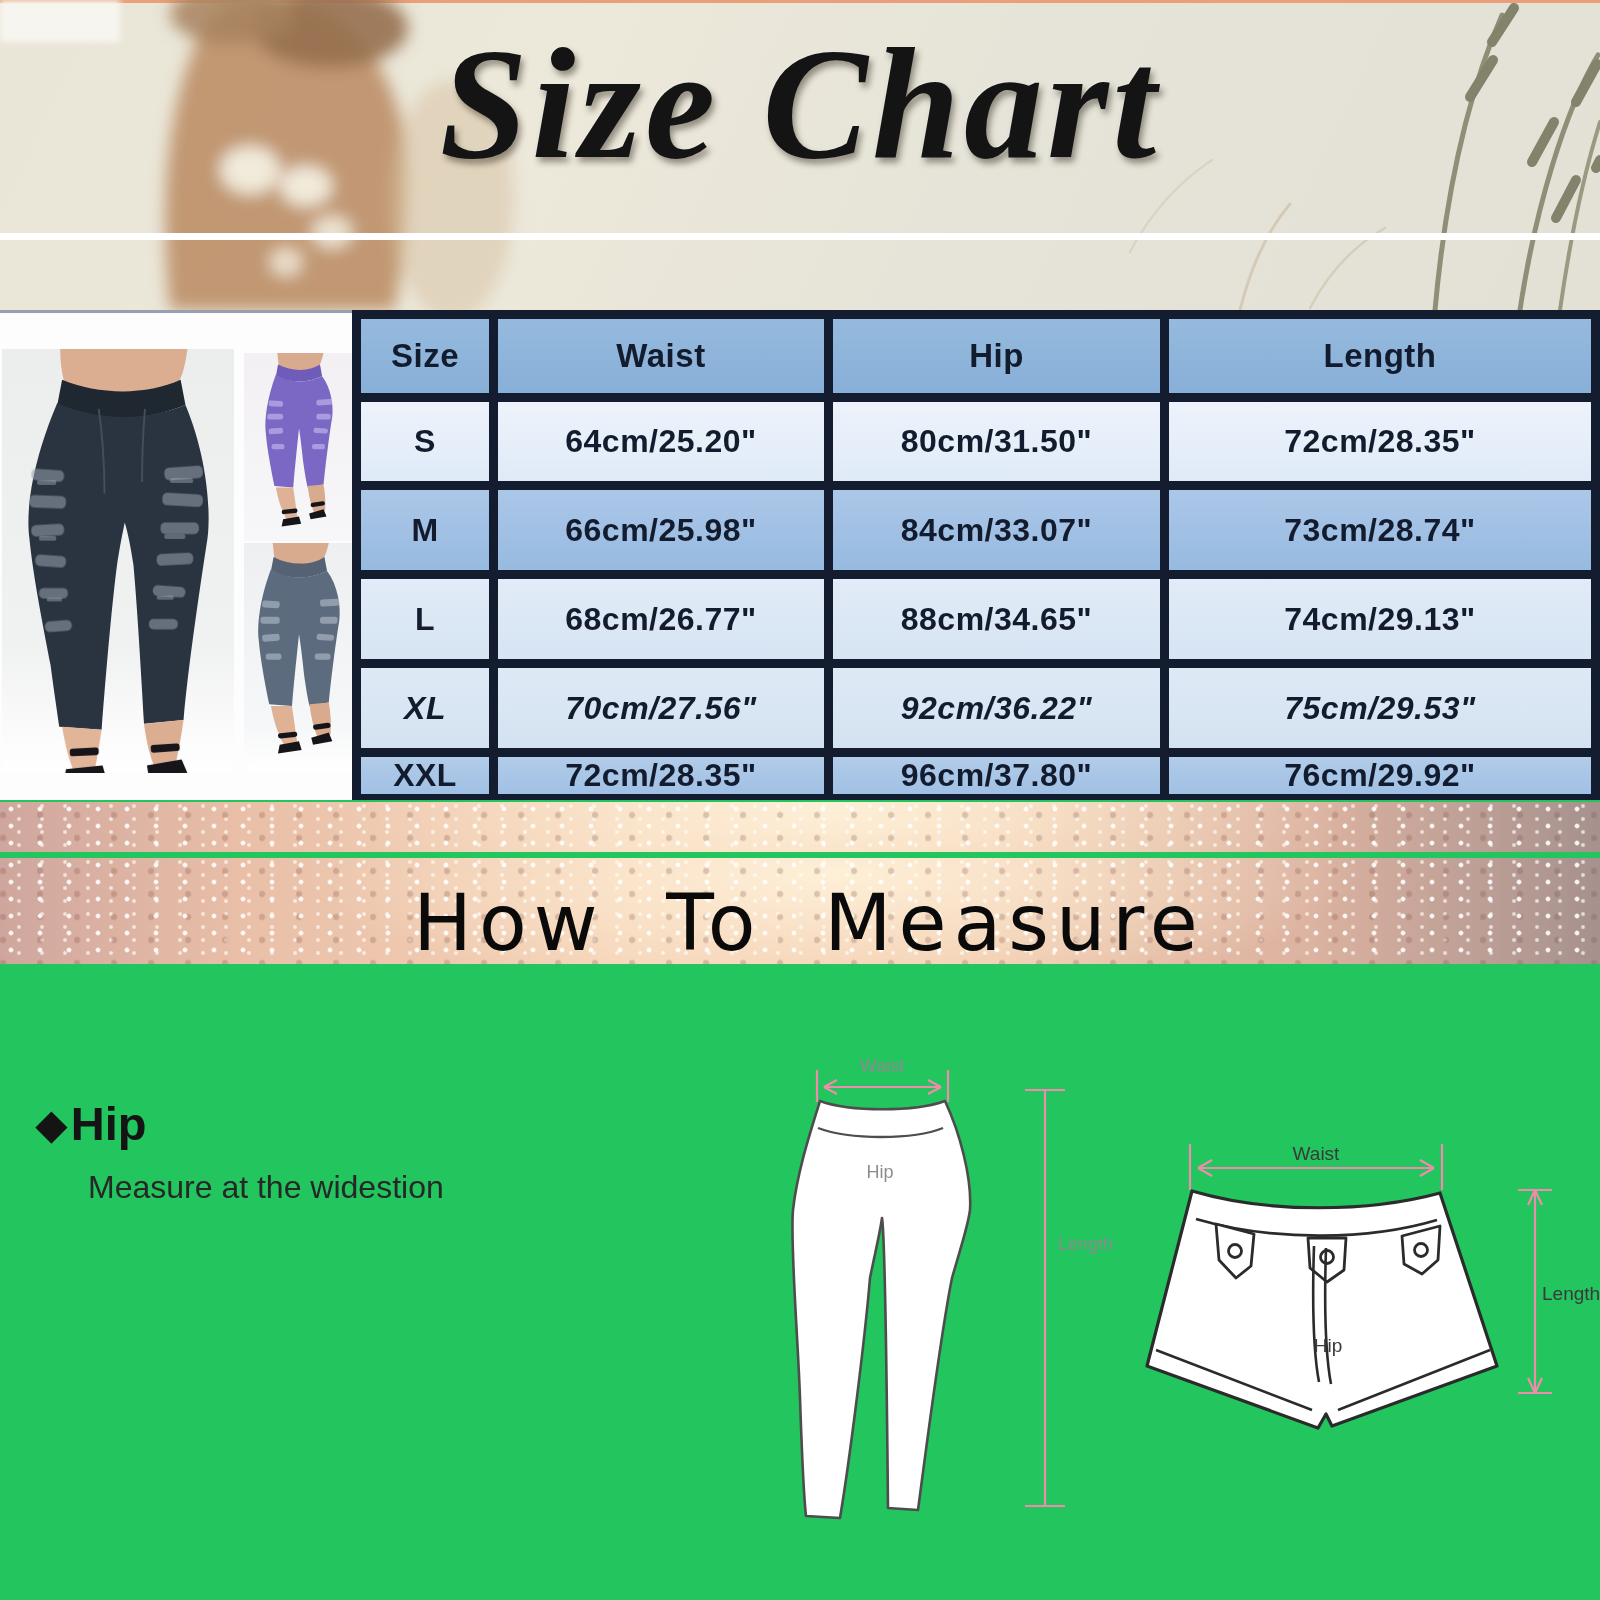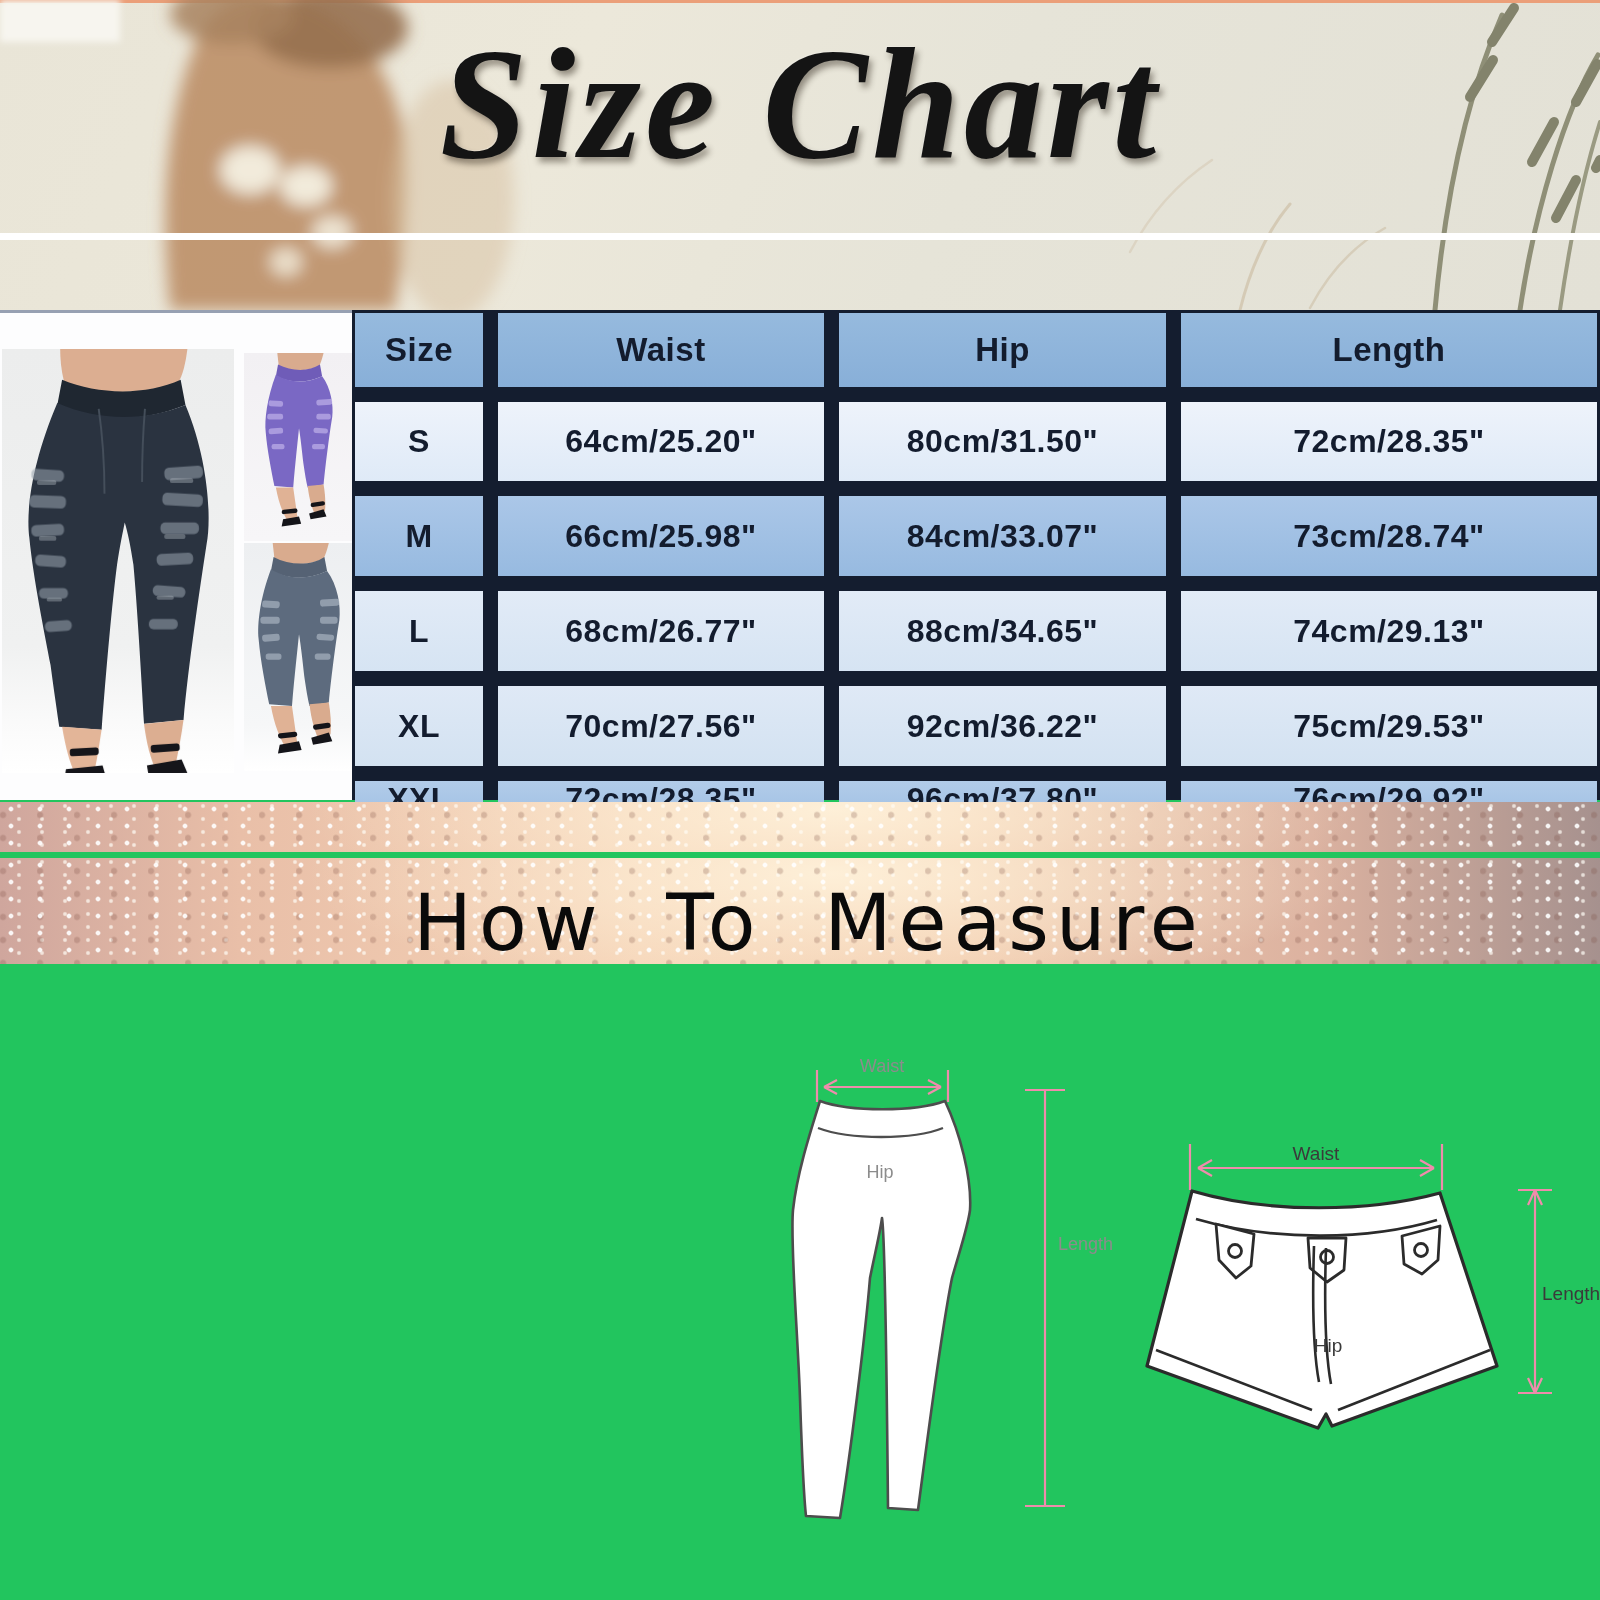--- a/index.html
+++ b/index.html
@@ -24,29 +24,29 @@
   .photo{position:absolute;}
   .photo-big{left:2px;top:36px;width:232px;height:424px;background:linear-gradient(180deg,#eceded 0%,#f0f1f1 70%,#fafafa 88%,#ffffff 100%);}
   .photo-purple{left:244px;top:40px;width:110px;height:188px;background:linear-gradient(180deg,#f2f0f3,#f7f6f8);}
   .photo-grey{left:244px;top:230px;width:110px;height:228px;background:linear-gradient(180deg,#edeff1,#f6f7f8 80%,#fff);}
   .photo svg{display:block;width:100%;height:100%;}
 
   .size-table{
     position:absolute;left:352px;top:310px;width:1248px;height:490px;box-sizing:border-box;
     display:grid;grid-template-columns:128px 326px 327px 1fr;
     grid-template-rows:74px 79px 80px 80px 80px 1fr;
-    background:#141d2f;padding:3px;gap:15px;
+    background:#141d2f;padding:9px;gap:9px;
   }
   .cell{display:flex;align-items:center;justify-content:center;
     color:#131c2e;font-weight:bold;font-size:32px;letter-spacing:.5px;}
   .cell.th{font-size:33px;background:linear-gradient(180deg,#96bade 0%,#88afd8 100%);}
   .row-s{background:linear-gradient(180deg,#eef3fb 0%,#dfeaf7 100%);}
   .row-m{background:linear-gradient(180deg,#abc7e8 0%,#97bae0 100%);}
   .row-l{background:linear-gradient(180deg,#e2ebf7 0%,#d6e4f3 100%);}
-  .row-xl{background:linear-gradient(180deg,#dfe9f6 0%,#d3e2f1 100%);}
+  .row-xl{background:linear-gradient(180deg,#dfe9f6 0%,#d3e2f1 100%);font-style:italic;}
   .row-xxl{background:linear-gradient(180deg,#b2cce9 0%,#a0c0e4 100%);}
 
   
   .water{
     position:absolute;left:0;width:1600px;
     background:
       radial-gradient(circle at 11px 7px, rgba(255,255,255,.9) 0 1.6px, rgba(255,255,255,0) 3px) 0 0/29px 17px repeat,
       radial-gradient(circle at 3px 13px, rgba(122,76,64,.25) 0 2.2px, rgba(0,0,0,0) 4px) 0 0/37px 23px repeat,
       radial-gradient(circle at 19px 4px, rgba(255,252,245,.7) 0 1.2px, rgba(255,255,255,0) 2.6px) 0 0/23px 13px repeat,
       radial-gradient(ellipse 750px 180px at 52% 15%, rgba(255,243,220,.9), rgba(255,243,220,0) 70%) 0 0/100% 100% no-repeat,
@@ -240,20 +240,24 @@
     <div class="cell row-xxl">96cm/37.80"</div>
     <div class="cell row-xxl">76cm/29.92"</div>
   </div>
 
   <div class="water strip1"></div>
   <div class="water strip2">
     <h2 class="measure-title">How To Measure</h2>
   </div>
 
   <div class="measure-list">
+    <div class="m-item">
+      <div class="m-head"><span class="diamond">◆</span><span>Hip</span></div>
+      <div class="m-desc">Measure at the widestion</div>
+    </div>
   </div>
 
   <svg class="diagram pants-diagram" width="400" height="505" viewBox="0 0 400 505">
     <g stroke="#ef8cac" stroke-width="2.2" fill="none">
       <path d="M77,32 V64"></path>
         <path d="M208,32 V64"></path>
       <path d="M84,49 H201"></path>
       <path d="M84,49 l13,-7 M84,49 l13,7 M201,49 l-13,-7 M201,49 l-13,7"></path>
       <path d="M56,150 H227"></path>
       <path d="M56,150 l13,-7 M56,150 l13,7 M227,150 l-13,-7 M227,150 l-13,7"></path>

